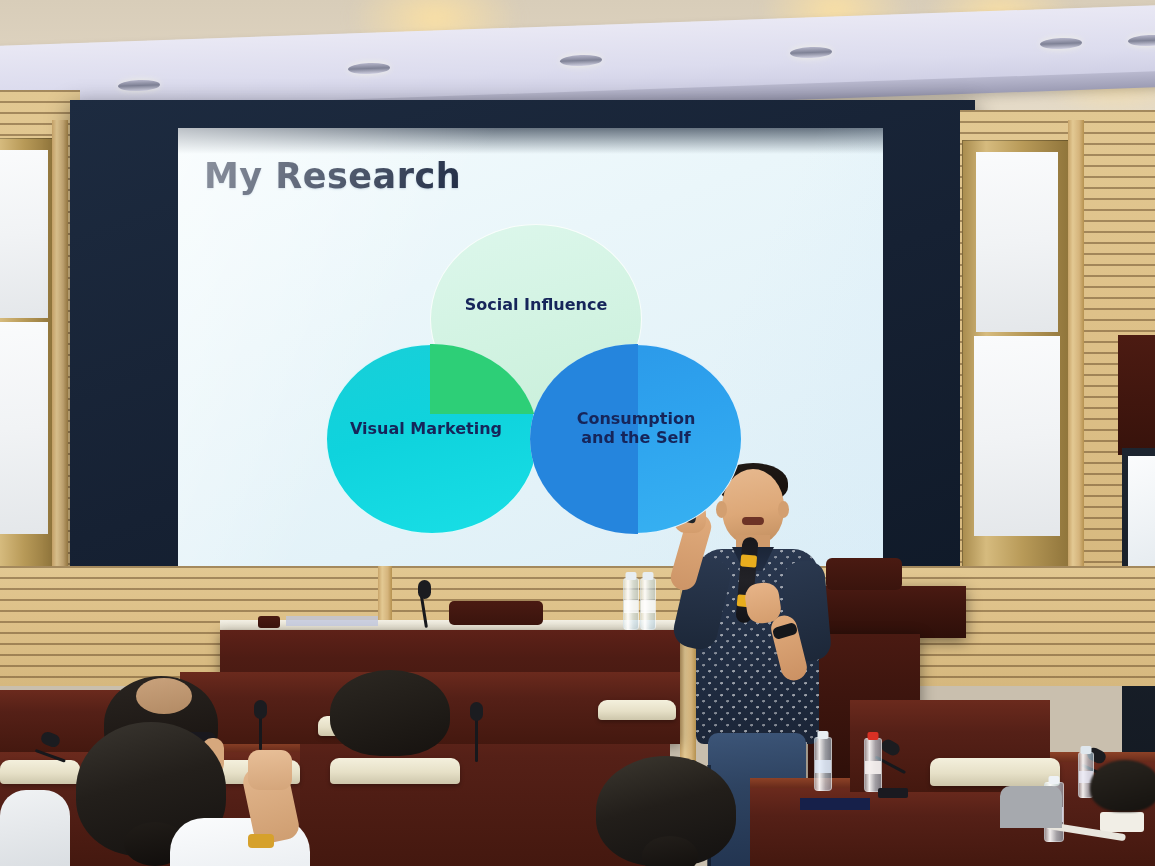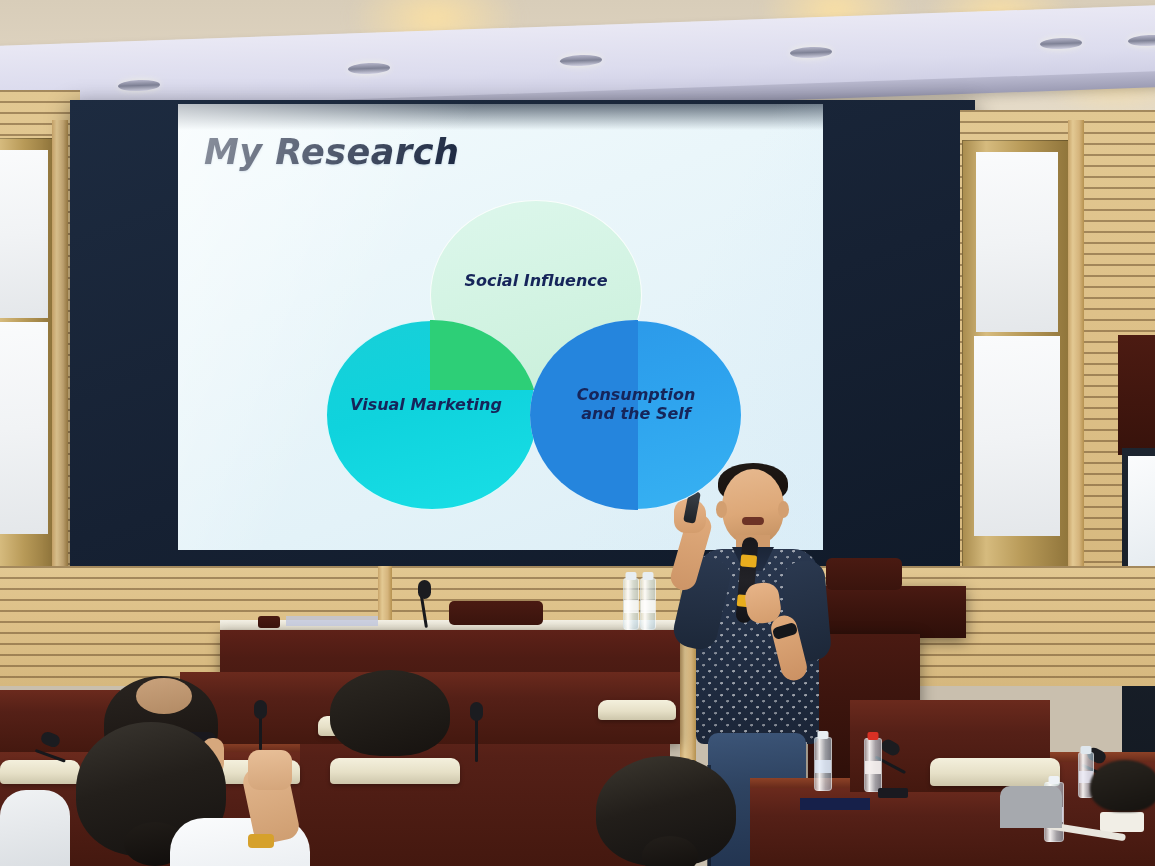--- a/index.html
+++ b/index.html
@@ -55,24 +55,23 @@
     background:linear-gradient(90deg,#c8a469 0%,#e3c993 30%,#d5b47c 70%,#b5914f 100%);
   }
 
   
   .screen-bezel{
     position:absolute;left:70px;top:100px;width:905px;height:476px;
     background:linear-gradient(160deg,#1d2b40 0%,#162133 55%,#101a29 100%);
     box-shadow:0 6px 22px rgba(0,0,0,.45);
   }
   .screen-surface{
-    position:absolute;left:178px;top:104px;width:645px;height:446px;
+    position:absolute;left:178px;top:128px;width:705px;height:446px;
     background:linear-gradient(160deg,#f3fbfd 0%,#eaf6fa 35%,#e3f2f8 70%,#dceef6 100%);
     overflow:hidden;
-    font-style:italic;
   }
   .screen-sheen{
     position:absolute;inset:0;
     background:linear-gradient(115deg,rgba(255,255,255,.55) 0%,rgba(255,255,255,0) 35%,rgba(255,255,255,0) 70%,rgba(215,235,248,.45) 100%);
     pointer-events:none;
   }
   .screen-topshade{
     position:absolute;left:0;top:0;width:100%;height:26px;
     background:linear-gradient(180deg,rgba(22,35,54,.62) 0%,rgba(22,35,54,0) 100%);
     pointer-events:none;

